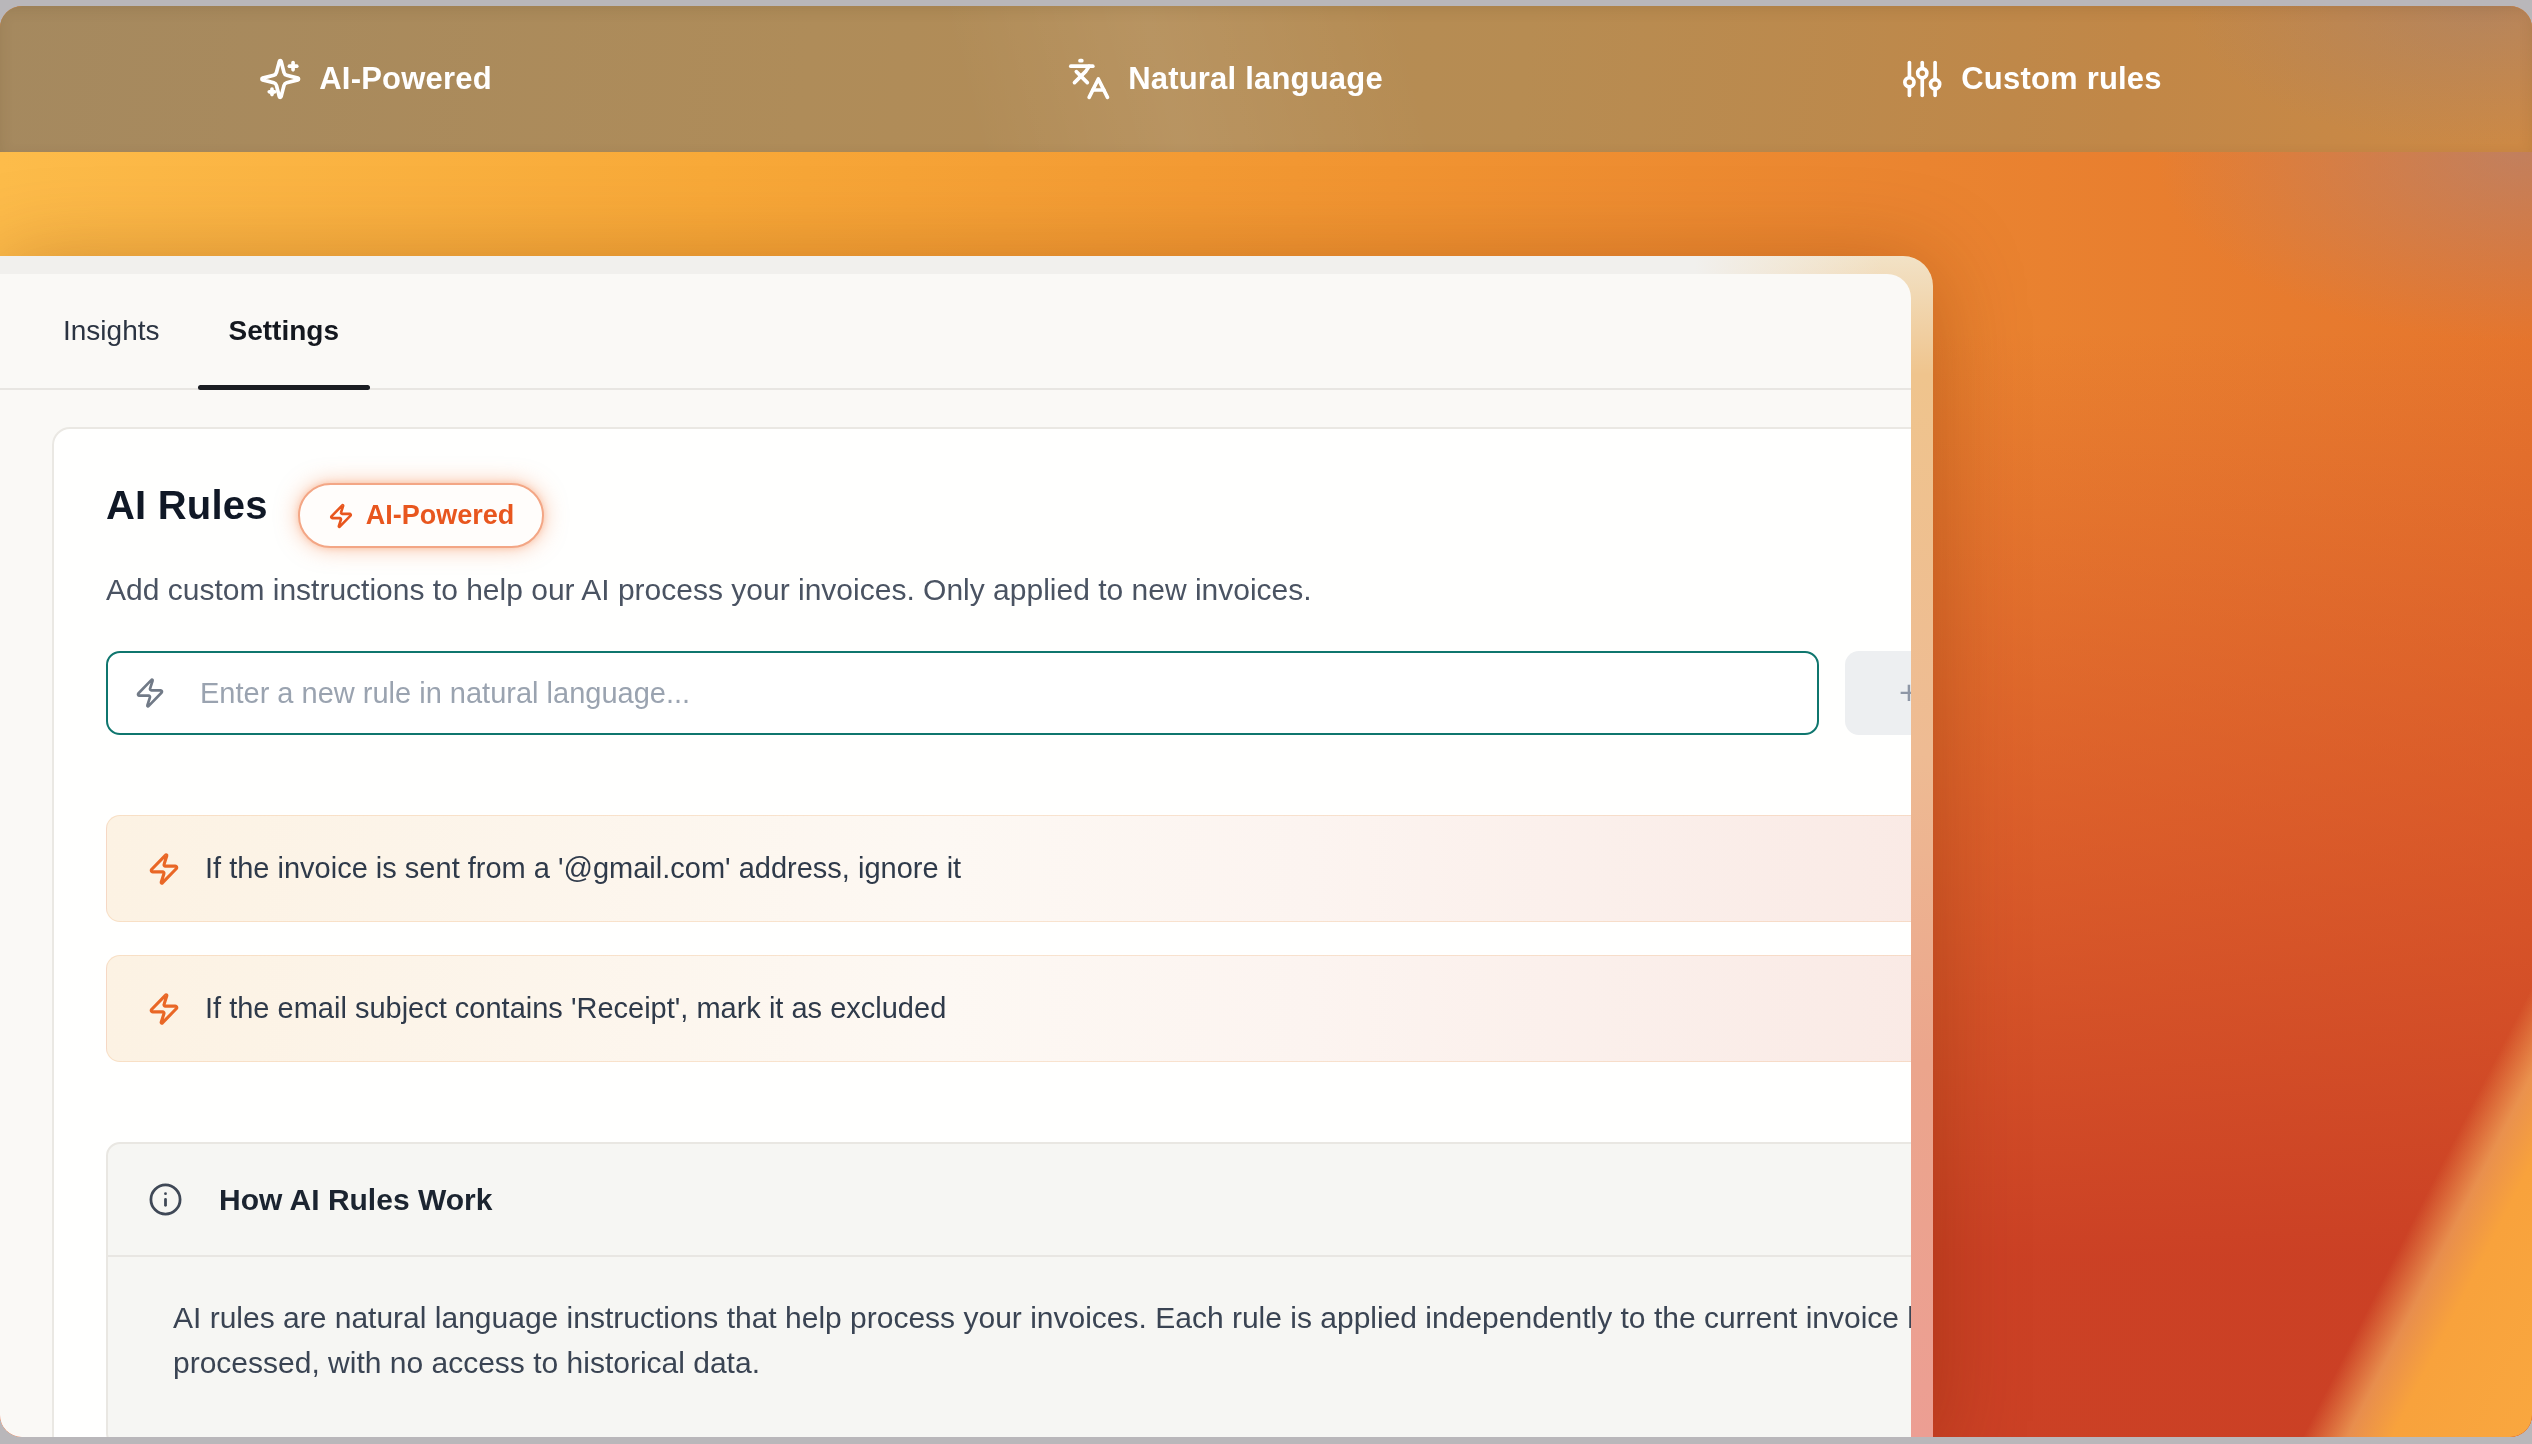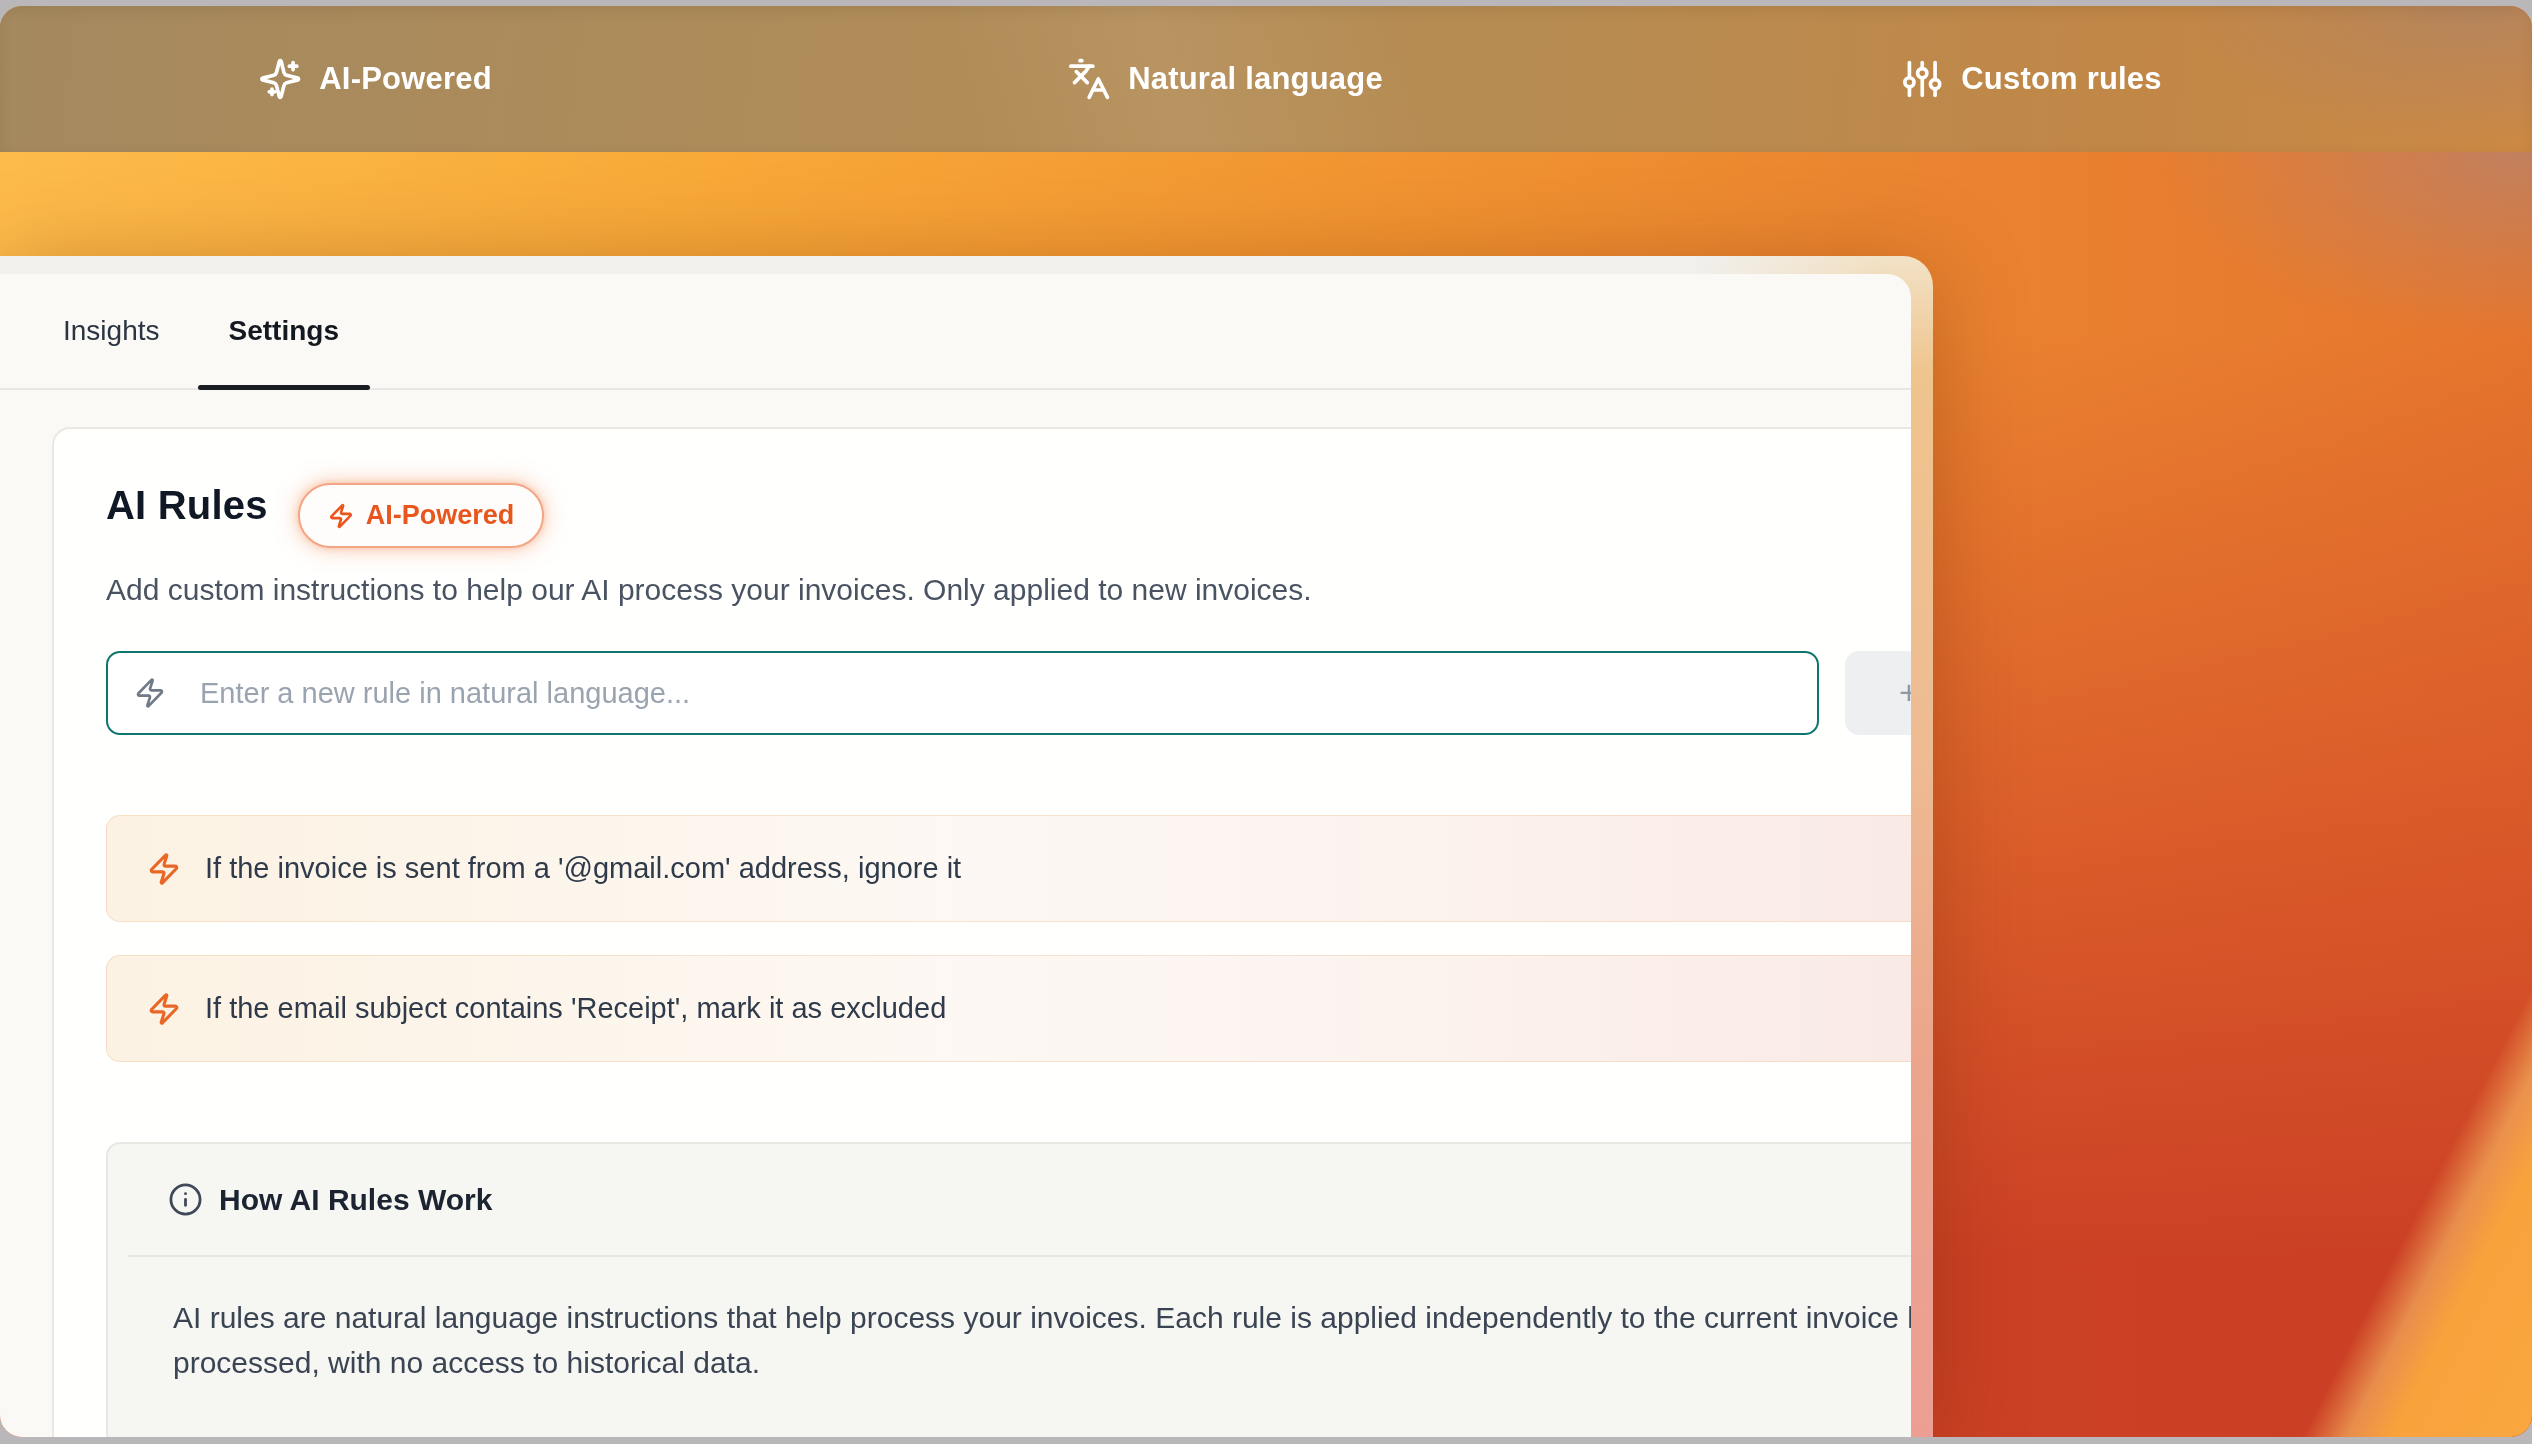--- a/index.html
+++ b/index.html
@@ -133,23 +133,22 @@
   .rule-text { margin-left:24px; font-size:29px; color:#2f3a4a; font-weight:500; }
   .rule-actions { margin-left:auto; display:flex; align-items:center; gap:40px; }
   .icon-btn { background:none; border:none; padding:0; cursor:default; display:flex; }
   .icon-btn svg { width:37px; height:37px; fill:none; stroke-width:2.1; stroke-linecap:round; stroke-linejoin:round; }
   .edit-btn svg { stroke:#4a5564; }
   .trash-btn svg { stroke:#e0604c; }
 
   
   .info-box { margin-top:80px; background:#f6f6f3; border:2px solid #e9e7e2; border-radius:14px; }
   .info-head {
-    display:flex; align-items:center; gap:16px; padding:38px 40px;
+    display:flex; align-items:center; gap:36px; padding:38px 40px;
     border-bottom:2px solid #e8e6e2;
-    margin-left:20px;
   }
   .info-head svg { width:35px; height:35px; stroke:#3f4856; fill:none; stroke-width:1.9; stroke-linecap:round; stroke-linejoin:round; flex:none; }
   .info-title { font-size:30px; font-weight:700; color:#1b2430; }
   .info-body { padding:38px 40px 60px; font-size:30px; color:#3a4453; line-height:1.5; max-width:1960px;margin-left:25px; }
 </style>
 </head>
 <body>
 
 <div class="frame">
 

